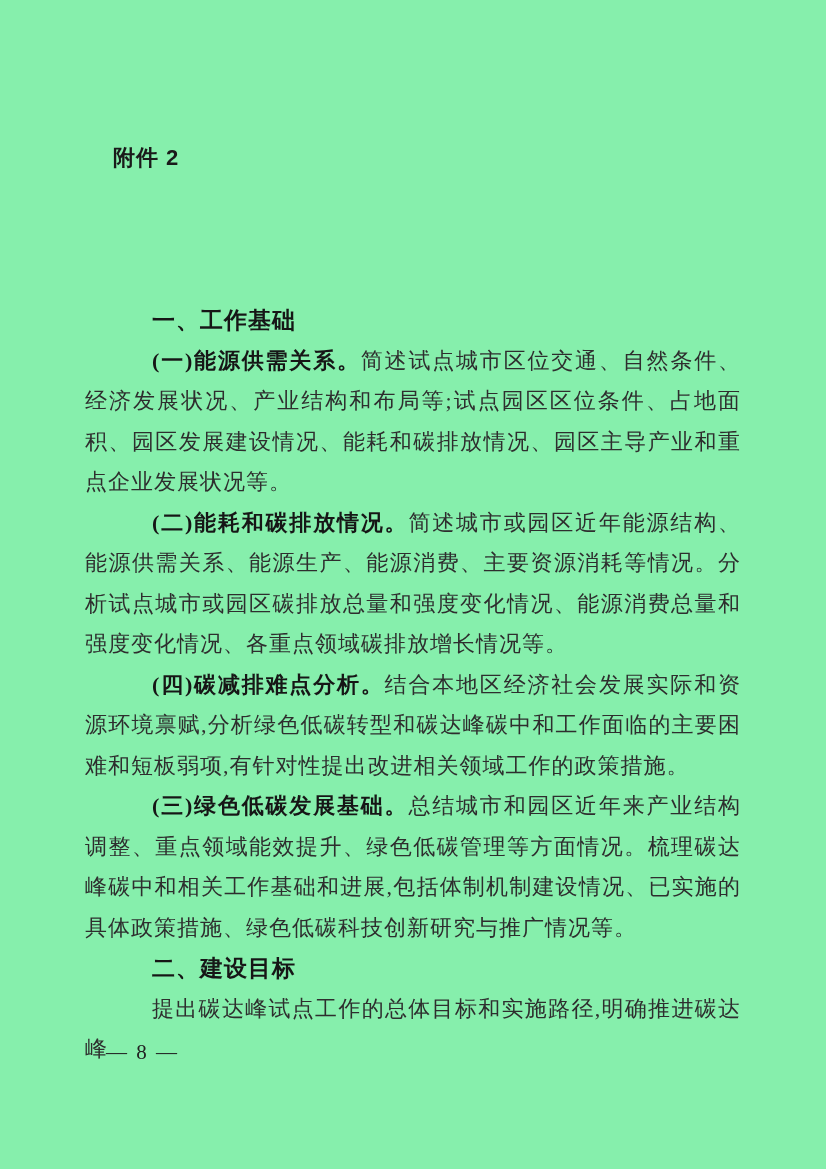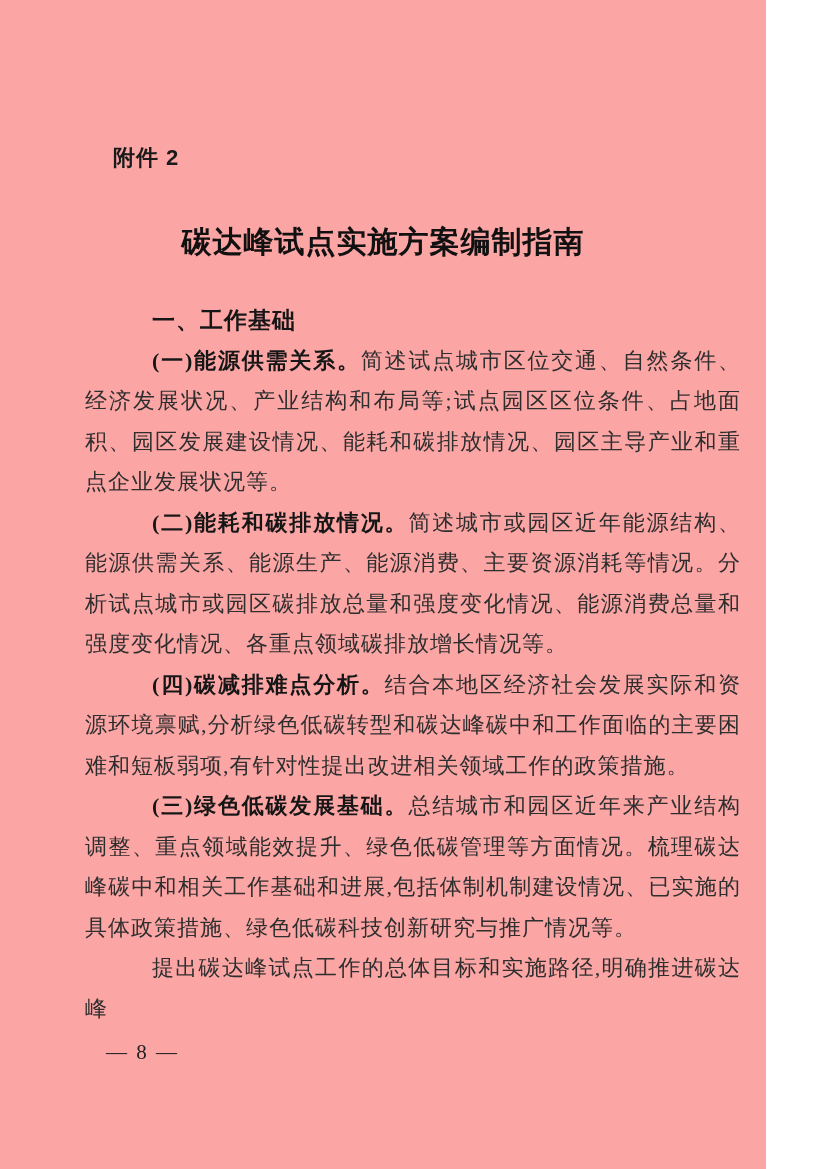--- a/index.html
+++ b/index.html
@@ -2,23 +2,23 @@
 <html><head>
 <meta charset="utf-8">
 <style>
   html, body {
     margin: 0;
     padding: 0;
     background: #ffffff;
   }
   .page {
     position: relative;
-    width: 766px;
+    width: 826px;
     height: 1169px;
-    background: #fca5a5;
+    background: #86efac;
     overflow: hidden;
     font-family: "Liberation Serif", "DejaVu Serif", serif;
     color: #2b2b2b;
   }
   .attachment {
     position: absolute;
     left: 113px;
     top: 143px;
     font-family: "Liberation Sans", "DejaVu Sans", sans-serif;
     font-weight: 600;
@@ -79,34 +79,34 @@
     letter-spacing: 2px;
   }
 </style>
 </head>
 <body>
 
 <div class="page">
 
   <div class="attachment">附件 2</div>
 
-  <h1 class="title">碳达峰试点实施方案编制指南</h1>
 
   <div class="content">
 
     <h2 class="heading">一、工作基础</h2>
 
     <p class="para"><span class="lead">(一)能源供需关系。</span><span>简述试点城市区位交通、自然条件、经济发展状况、产业结构和布局等;试点园区区位条件、占地面积、园区发展建设情况、能耗和碳排放情况、园区主导产业和重点企业发展状况等。</span></p>
 
     <p class="para"><span class="lead">(二)能耗和碳排放情况。</span><span>简述城市或园区近年能源结构、能源供需关系、能源生产、能源消费、主要资源消耗等情况。分析试点城市或园区碳排放总量和强度变化情况、能源消费总量和强度变化情况、各重点领域碳排放增长情况等。</span></p>
 
     <p class="para"><span class="lead">(四)碳减排难点分析。</span><span>结合本地区经济社会发展实际和资源环境禀赋,分析绿色低碳转型和碳达峰碳中和工作面临的主要困难和短板弱项,有针对性提出改进相关领域工作的政策措施。</span></p>
 
     <p class="para"><span class="lead">(三)绿色低碳发展基础。</span><span>总结城市和园区近年来产业结构调整、重点领域能效提升、绿色低碳管理等方面情况。梳理碳达峰碳中和相关工作基础和进展,包括体制机制建设情况、已实施的具体政策措施、绿色低碳科技创新研究与推广情况等。</span></p>
 
+    <h2 class="heading">二、建设目标</h2>
 
     <p class="para"><span>提出碳达峰试点工作的总体目标和实施路径,明确推进碳达峰</span></p>
 
   </div>
 
   <div class="page-number">— 8 —</div>
 
 </div>
 
 </body></html>

